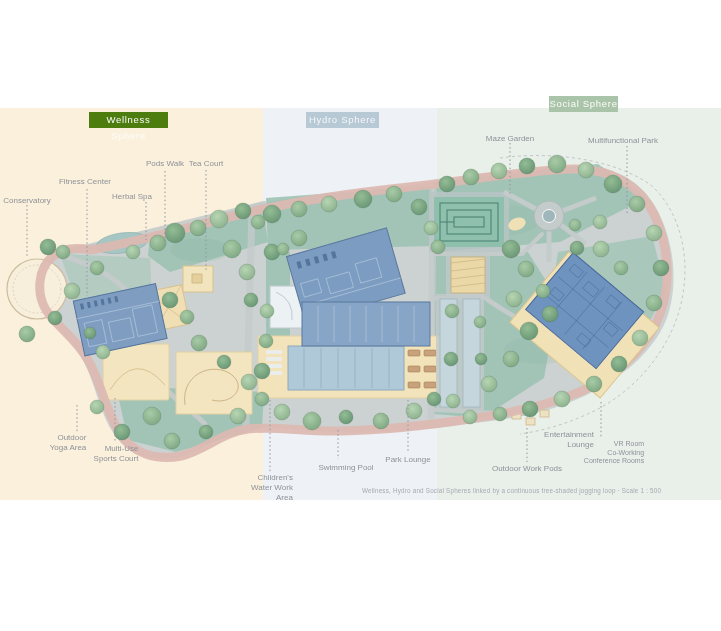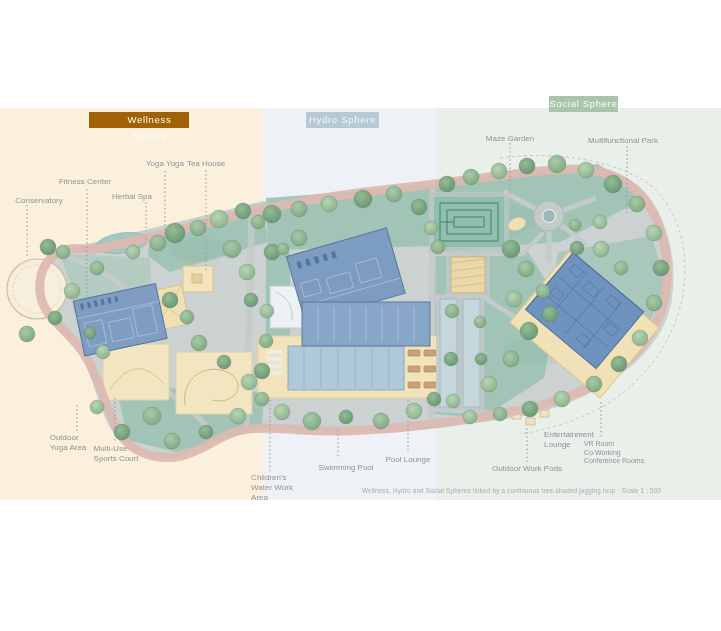--- a/index.html
+++ b/index.html
@@ -1,25 +1,25 @@
 <!DOCTYPE html>
 <html><head>
 <meta charset="utf-8">
 <style>
   html,body{margin:0;padding:0;background:#fff;}
   .stage{position:relative;width:721px;height:631px;background:#fff;overflow:hidden;
          font-family:"Liberation Sans",sans-serif;}
   svg{position:absolute;left:0;top:0;}
   .zone-badge{position:absolute;height:16px;line-height:16px;text-align:center;
     font-size:9.5px;letter-spacing:.7px;color:#fdfdfa;z-index:5;}
-  .badge-wellness{left:89px;top:112px;width:79px;background:#a16207;padding-left:21px;}
+  .badge-wellness{left:89px;top:112px;width:79px;background:#4d7c0f;}
   .badge-hydro{left:306px;top:112px;width:73px;background:#b7c9d5;color:#f4f7f9;}
   .badge-social{left:549px;top:96px;width:69px;background:#a9c4a9;}
   .plan-label{position:absolute;transform:translateX(-50%);white-space:pre-line;
-    text-align:left;font-size:8px;line-height:1.22;color:#8e9299;z-index:6;}
+    text-align:right;font-size:8px;line-height:1.22;color:#8e9299;z-index:6;}
   .caption{position:absolute;left:362px;top:487px;width:356px;font-size:6.3px;
     letter-spacing:.2px;color:#a5abb3;white-space:nowrap;z-index:6;}
   .tree{stroke:rgba(62,96,70,.35);stroke-width:.6;}
   .t1{fill:url(#g1);} .t2{fill:url(#g2);} .t3{fill:url(#g3);}
   .leader{stroke:#9096a0;stroke-width:1;stroke-dasharray:1.5 2.6;}
   .room{stroke:#dbe6f0;stroke-opacity:.5;fill:none;stroke-width:.8;}
   .roomd{stroke:#2f4f78;stroke-opacity:.4;fill:none;stroke-width:.8;}
 </style>
 </head>
 <body>
@@ -358,34 +358,34 @@
         <line x1="408" x2="408" y1="400" y2="452" class="leader"></line>
         <line x1="601" x2="601" y1="402" y2="437" class="leader"></line>
         <line x1="527" x2="527" y1="428" y2="462" class="leader"></line>
       </g>
 </svg>
 
 <div class="zone-badge badge-wellness">Wellness Sphere</div>
 <div class="zone-badge badge-hydro">Hydro Sphere</div>
 <div class="zone-badge badge-social">Social Sphere</div>
 
-<div class="plan-label" style="left:39px;top:196px">Conservatory</div>
+<div class="plan-label" style="left:27px;top:196px">Conservatory</div>
 <div class="plan-label" style="left:85px;top:177px">Fitness Center</div>
 <div class="plan-label" style="left:132px;top:192px">Herbal Spa</div>
-<div class="plan-label" style="left:165px;top:159px">Yoga Yoga</div>
-<div class="plan-label" style="left:206px;top:159px">Tea House</div>
+<div class="plan-label" style="left:165px;top:159px">Pods Walk</div>
+<div class="plan-label" style="left:206px;top:159px">Tea Court</div>
 <div class="plan-label" style="left:68px;top:433px">Outdoor
 Yoga Area</div>
 <div class="plan-label" style="left:116px;top:444px">Multi-Use
 Sports Court</div>
 <div class="plan-label" style="left:272px;top:473px">Children's
 Water Work
 Area</div>
 <div class="plan-label" style="left:346px;top:463px">Swimming Pool</div>
-<div class="plan-label" style="left:408px;top:455px">Pool Lounge</div>
+<div class="plan-label" style="left:408px;top:455px">Park Lounge</div>
 <div class="plan-label" style="left:510px;top:134px">Maze Garden</div>
 <div class="plan-label" style="left:623px;top:136px">Multifunctional Park</div>
 <div class="plan-label" style="left:569px;top:430px">Entertainment
 Lounge</div>
 <div class="plan-label" style="left:614px;top:440px;font-size:7px">VR Room
 Co-Working
 Conference Rooms</div>
 <div class="plan-label" style="left:527px;top:464px">Outdoor Work Pods</div>
 
 <div class="caption">Wellness, Hydro and Social Spheres linked by a continuous tree-shaded jogging loop · Scale 1 : 500</div>

